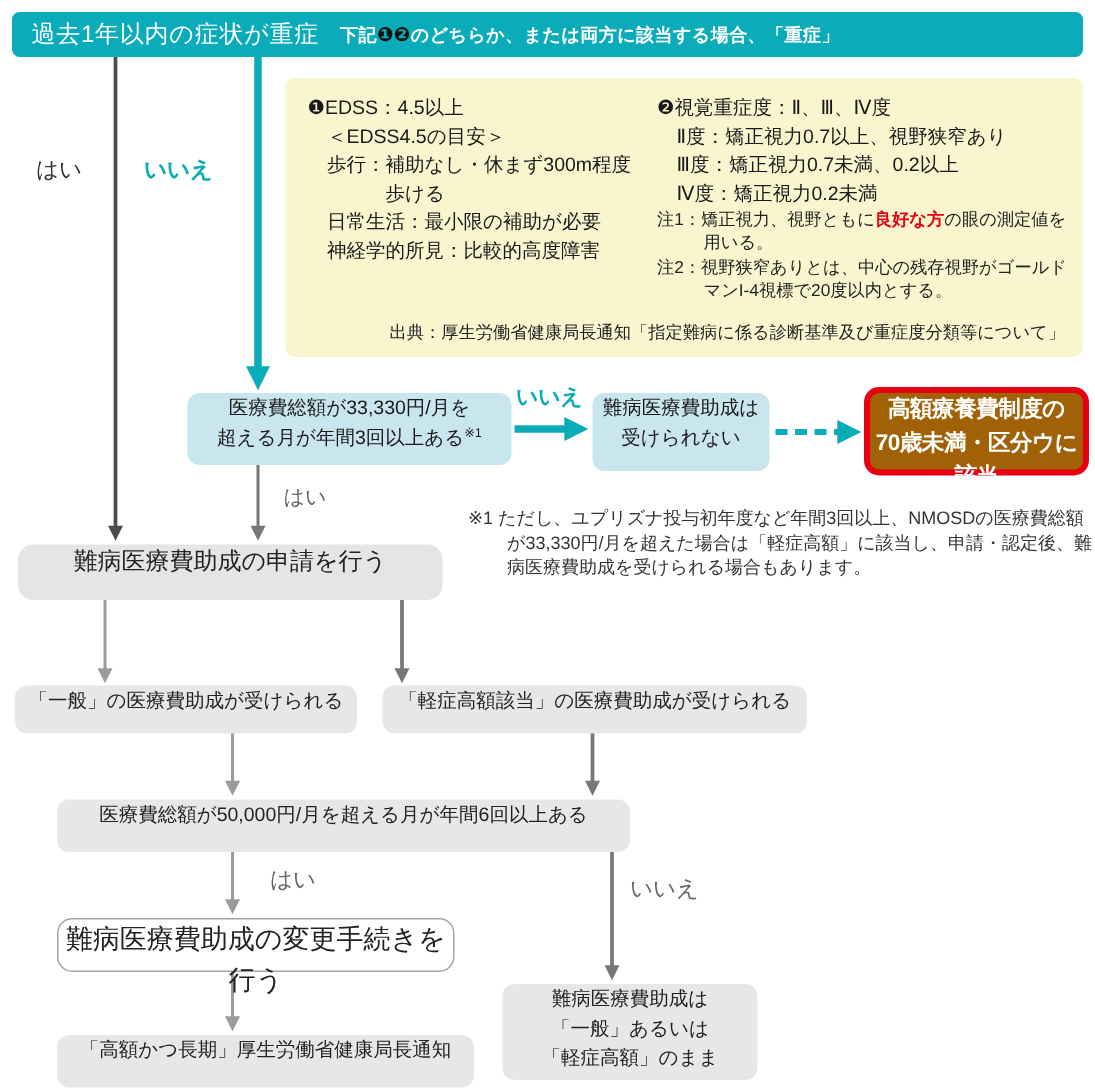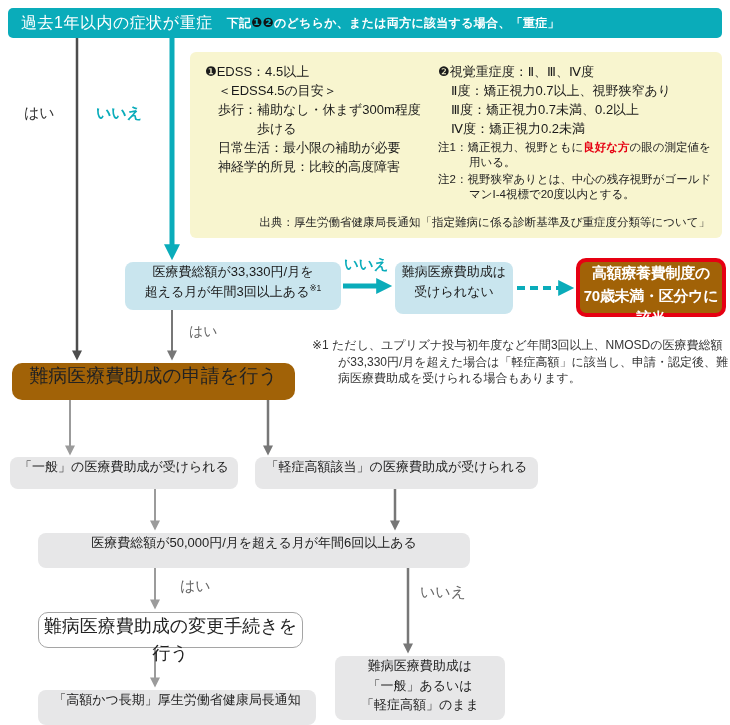--- a/index.html
+++ b/index.html
@@ -35,36 +35,36 @@
     position:absolute;right:12px;bottom:8px;width:470px;text-align:right;
     font-size:11.5px;line-height:1.4;color:#222;
   }
 
   
   .fbox{
     box-sizing:border-box;display:flex;flex-direction:column;justify-content:flex-start;align-items:center;
     text-align:center;z-index:1;line-height:1.5;
   }
   .blue{background:#c9e5ee;border-radius:8px;font-size:13px;}
-  .grayd{background:#a16207;border-radius:10px;font-size:19px;color:#222;font-family:Liberation Mono, monospace;}
+  .grayd{background:#e5e5e5;border-radius:10px;font-size:16px;color:#222;}
   .grayl{background:#e7e7e8;border-radius:8px;font-size:13px;color:#222;}
   .whitebd{background:#fff;border:1.5px solid #a5a5a5;border-radius:10px;font-size:18px;color:#222;}
 
   .cost-box{left:125px;top:262px;width:216px;height:48px;}
   .cost-box sup{font-size:8.5px;vertical-align:super;}
   .denied-box{left:395px;top:262px;width:118px;height:52px;}
   .kogaku-box{
     left:576px;top:258px;width:150px;height:59px;background:#a16207;
     border:4px solid #e60012;border-radius:10px;color:#fff;font-weight:bold;font-size:15px;
     letter-spacing:-0.3px;line-height:1.5;
   }
   .apply-box{left:12px;top:363px;width:283px;height:37px;}
   .general-box{left:10px;top:457px;width:228px;height:32px;}
   .mildhigh-box{left:255px;top:457px;width:283px;height:32px;}
-  .cost2-box{left:38px;top:533px;width:432px;height:35px;}
+  .cost2-box{left:38px;top:533px;width:382px;height:35px;}
   .change-box{left:38px;top:612px;width:265px;height:36px;}
   .longterm-box{left:38px;top:690px;width:278px;height:35px;}
   .stay-box{left:335px;top:656px;width:170px;height:64px;}
 
   
   .lbl{font-size:15px;z-index:1;}
   .lbl-yes-top{left:24px;top:104px;color:#333;}
   .lbl-no-top{left:96px;top:104px;color:#0aacba;font-weight:bold;}
   .lbl-no-cost{left:344px;top:255px;color:#0aacba;font-weight:bold;font-size:14.5px;}
   .lbl-yes-cost{left:189px;top:323px;color:#666;font-size:14px;}

